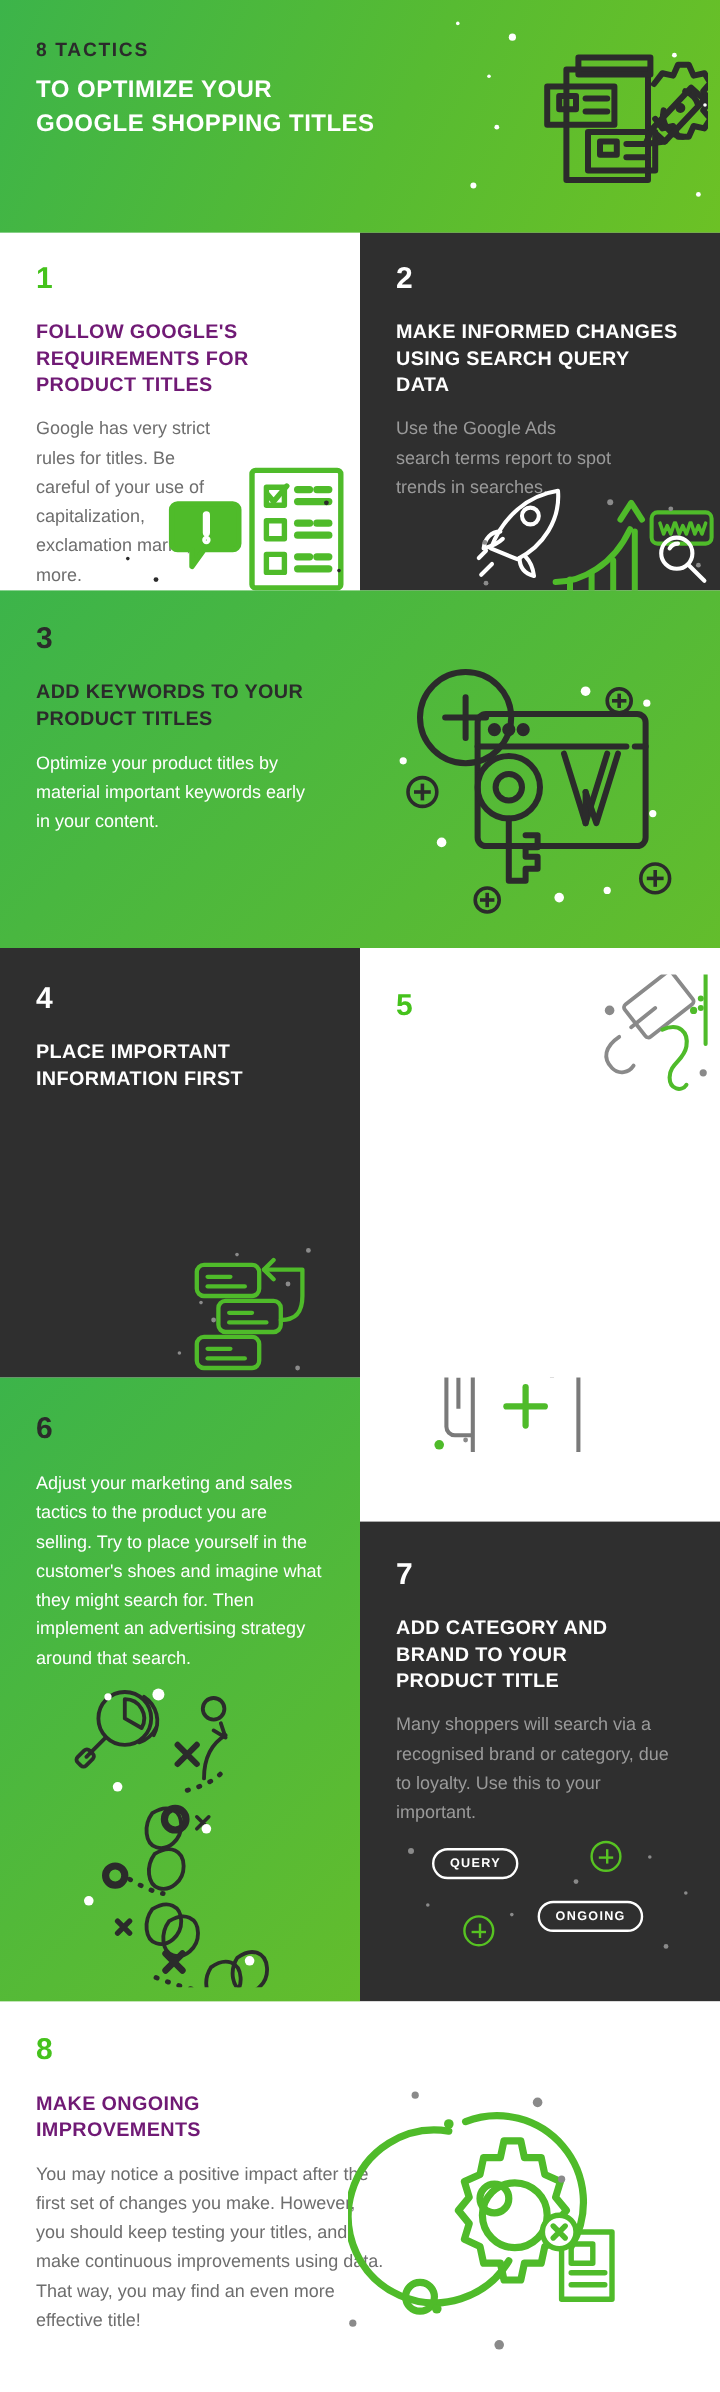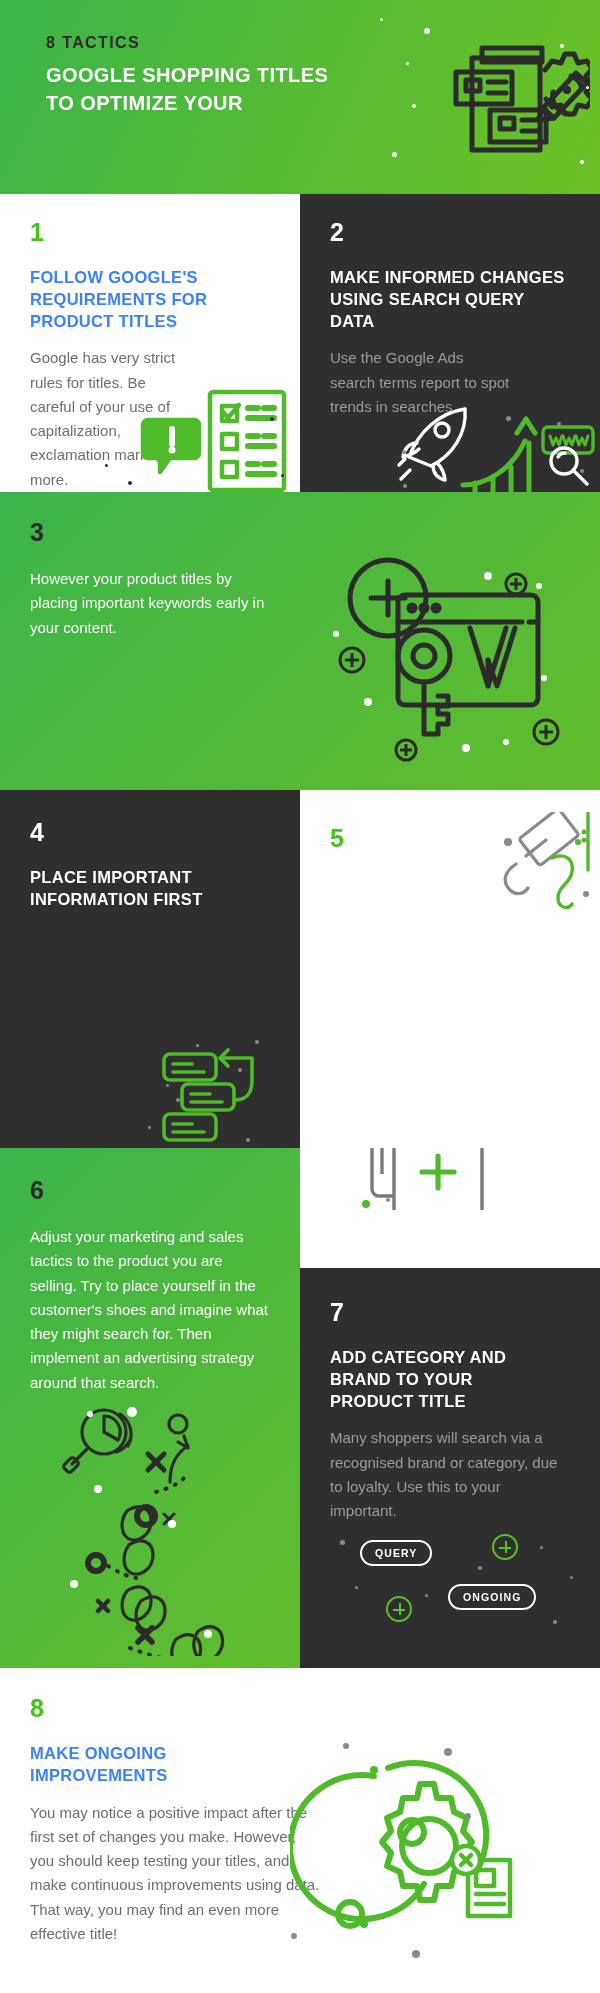--- a/index.html
+++ b/index.html
@@ -31,36 +31,36 @@
     line-height:1; margin-bottom:22px;
   }
   .num.green { color:#45c21c; }
   .num.white { color:#ffffff; }
   .num.dark  { color:#2b2b2b; }
 
   .head {
     font-size:16.5px; font-weight:bold; line-height:1.32;
     letter-spacing:.3px; text-transform:uppercase; margin-bottom:14px;
   }
-  .head.green { color:#3b82f6; }
+  .head.green { color:#701a75; }
   .head.white { color:#ffffff; }
   .head.dark  { color:#2b2b2b; }
 
   .body-txt { font-size:15px; line-height:1.62; }
   .body-txt.gray  { color:#6e6e6e; }
   .body-txt.mgray { color:#9a9a9a; }
   .body-txt.white { color:#ffffff; }
 
   
   .header {
     height:194px; width:600px; position:relative;
     background:linear-gradient(115deg,#3cb44a 0%,#57bb32 55%,#6cc125 100%);
     overflow:hidden;
   }
-  .header-text { position:absolute; left:30px; top:34px;margin-left:16px; }
+  .header-text { position:absolute; left:30px; top:34px; }
   .kicker {
     color:#2b2b2b; font-size:16px; font-weight:bold; letter-spacing:1.4px;
     margin-bottom:9px;
   }
   .h-title {
     color:#ffffff; font-size:20px; font-weight:bold; letter-spacing:.4px;
     line-height:1.42;
   }
   .header-icon { position:absolute; right:10px; top:18px; }
 
@@ -86,22 +86,22 @@
   .plus-circ:after  { top:5px; left:10.5px; height:12px; width:2.4px; }
 </style>
 </head>
 <body>
 
 <div class="infographic">
 
   <div class="header">
     <div class="header-text">
       <div class="kicker">8 TACTICS</div>
+      <div class="h-title">TO OPTIMIZE YOUR</div>
       <div class="h-title">GOOGLE SHOPPING TITLES</div>
-      <div class="h-title">TO OPTIMIZE YOUR</div>
     </div>
     <div class="header-icon">
       <svg width="160" height="150" viewBox="0 0 160 150">
         <g fill="none" stroke="#2b2b2b" stroke-width="5" stroke-linecap="round" stroke-linejoin="round">
           <rect x="42" y="40" width="68" height="92"></rect>
           <rect x="52" y="30" width="60" height="14"></rect>
           <rect x="26" y="54" width="56" height="32"></rect>
           <rect x="36" y="62" width="14" height="11"></rect>
           <line x1="58" y1="64" x2="76" y2="64"></line>
             <line x1="58" y1="75" x2="76" y2="75"></line>
@@ -213,21 +213,22 @@
       <span class="dot" style="left:257px;top:228px;width:4px;height:4px;background:#8b8b8b;"></span>
       <span class="dot" style="left:102px;top:256px;width:4px;height:4px;background:#8b8b8b;"></span>
       <span class="dot" style="left:280px;top:275px;width:4px;height:4px;background:#8b8b8b;"></span>
       <span class="dot" style="left:103px;top:290px;width:4px;height:4px;background:#8b8b8b;"></span>
     </div>
   </div>
 
   <div class="band bg-greengrad" style="height:298px;">
     <div class="pad" style="padding-top:28px;">
       <div class="num dark">3</div>
-      <div class="body-txt white" style="max-width:235px;">However your product titles by placing important keywords early in your content.</div>
+      <div class="head dark" style="max-width:245px;">ADD KEYWORDS TO YOUR PRODUCT TITLES</div>
+      <div class="body-txt white" style="max-width:235px;">Optimize your product titles by material important keywords early in your content.</div>
     </div>
     <div class="icon-abs" style="left:330px;top:58px;">
       <svg width="230" height="230" viewBox="0 0 230 230">
         <g fill="none" stroke="#2b2b2b" stroke-width="5" stroke-linecap="round" stroke-linejoin="round">
           <circle cx="58" cy="48" r="38"></circle>
           <line x1="58" y1="31" x2="58" y2="65"></line>
             <line x1="41" y1="48" x2="75" y2="48"></line>
           <rect x="68" y="45" width="140" height="110" rx="7"></rect>
           <line x1="68" y1="72" x2="192" y2="72"></line>
           <line x1="199" y1="72" x2="208" y2="72"></line>

